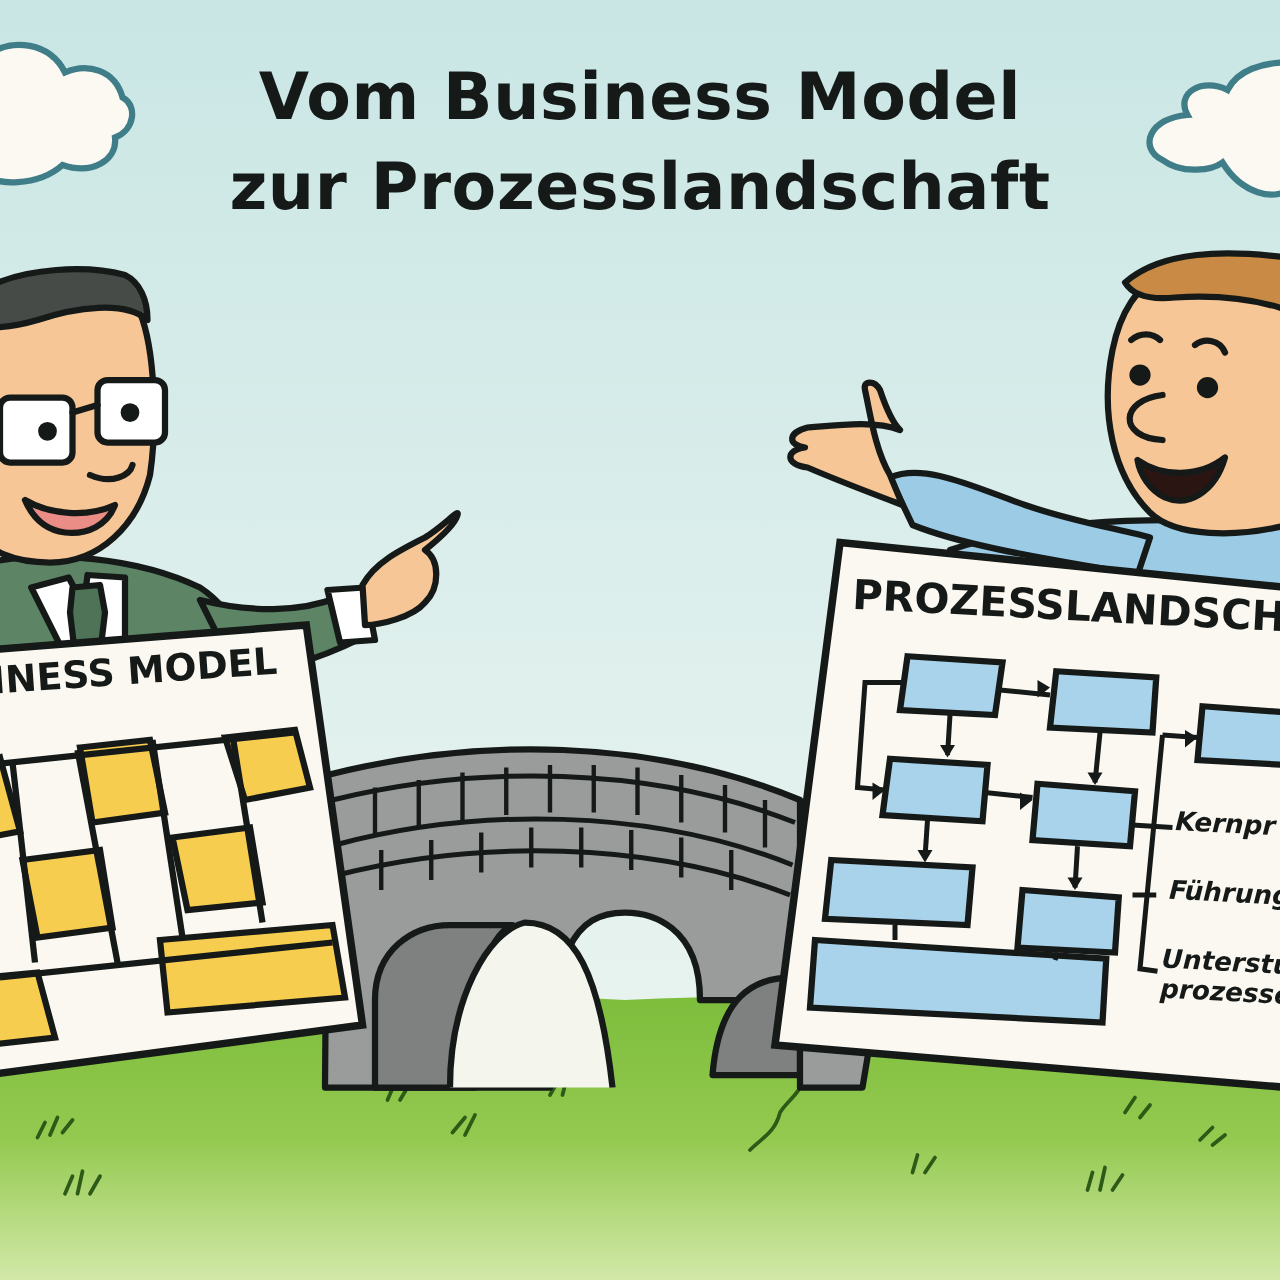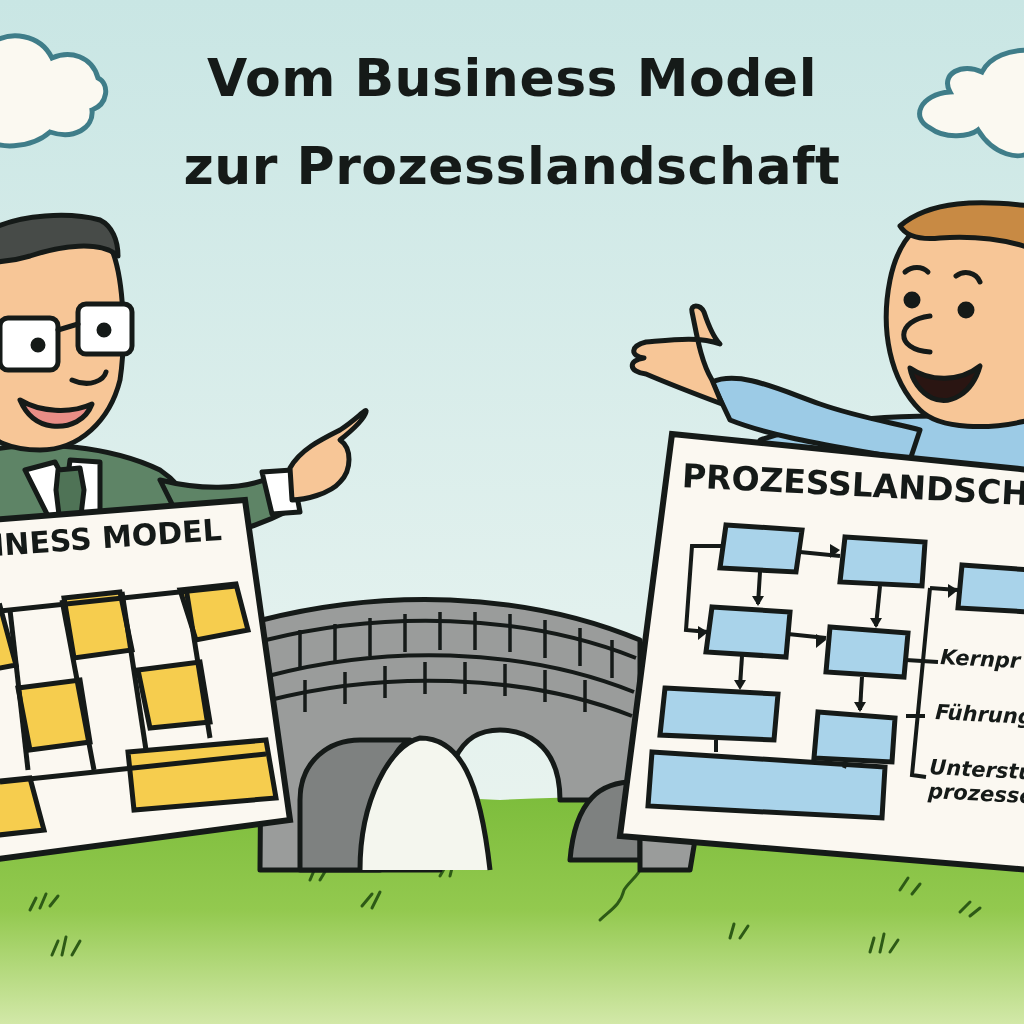--- a/index.html
+++ b/index.html
@@ -5,21 +5,21 @@
   html, body { margin: 0; padding: 0; }
   body { width: 1024px; height: 1024px; overflow: hidden; background: #dcefeb; }
   .scene { position: relative; width: 1024px; height: 1024px; overflow: hidden; }
   .scene svg { position: absolute; left: 0; top: 0; }
   .title {
     position: absolute; left: 0; width: 1024px; text-align: center;
     font-family: "DejaVu Sans", sans-serif; font-weight: bold; color: #151a18;
     letter-spacing: 0.5px;
   }
   .title.l1 { top: 48px; font-size: 52px; }
-  .title.l2 { top: 120px; font-size: 52px; margin-top: 16px; }
+  .title.l2 { top: 120px; font-size: 52px; }
   .board-text {
     position: absolute; font-family: "DejaVu Sans", sans-serif; font-weight: bold;
     color: #151a18; white-space: nowrap;
   }
   .bm-title { left: -8px; top: 528px; font-size: 30px; transform: rotate(-4deg); transform-origin: left top; }
   .pl-title { left: 683px; top: 456px; font-size: 33px; transform: rotate(3deg); transform-origin: left top; }
   .legend { position: absolute; font-family: "DejaVu Sans", sans-serif; font-weight: bold; font-style: italic; color: #151a18; font-size: 21px; white-space: nowrap; transform: rotate(3deg); transform-origin: left top; }
   .lg1 { left: 941px; top: 645px; }
   .lg2 { left: 936px; top: 700px; }
   .lg3 { left: 930px; top: 755px; line-height: 24px; }

